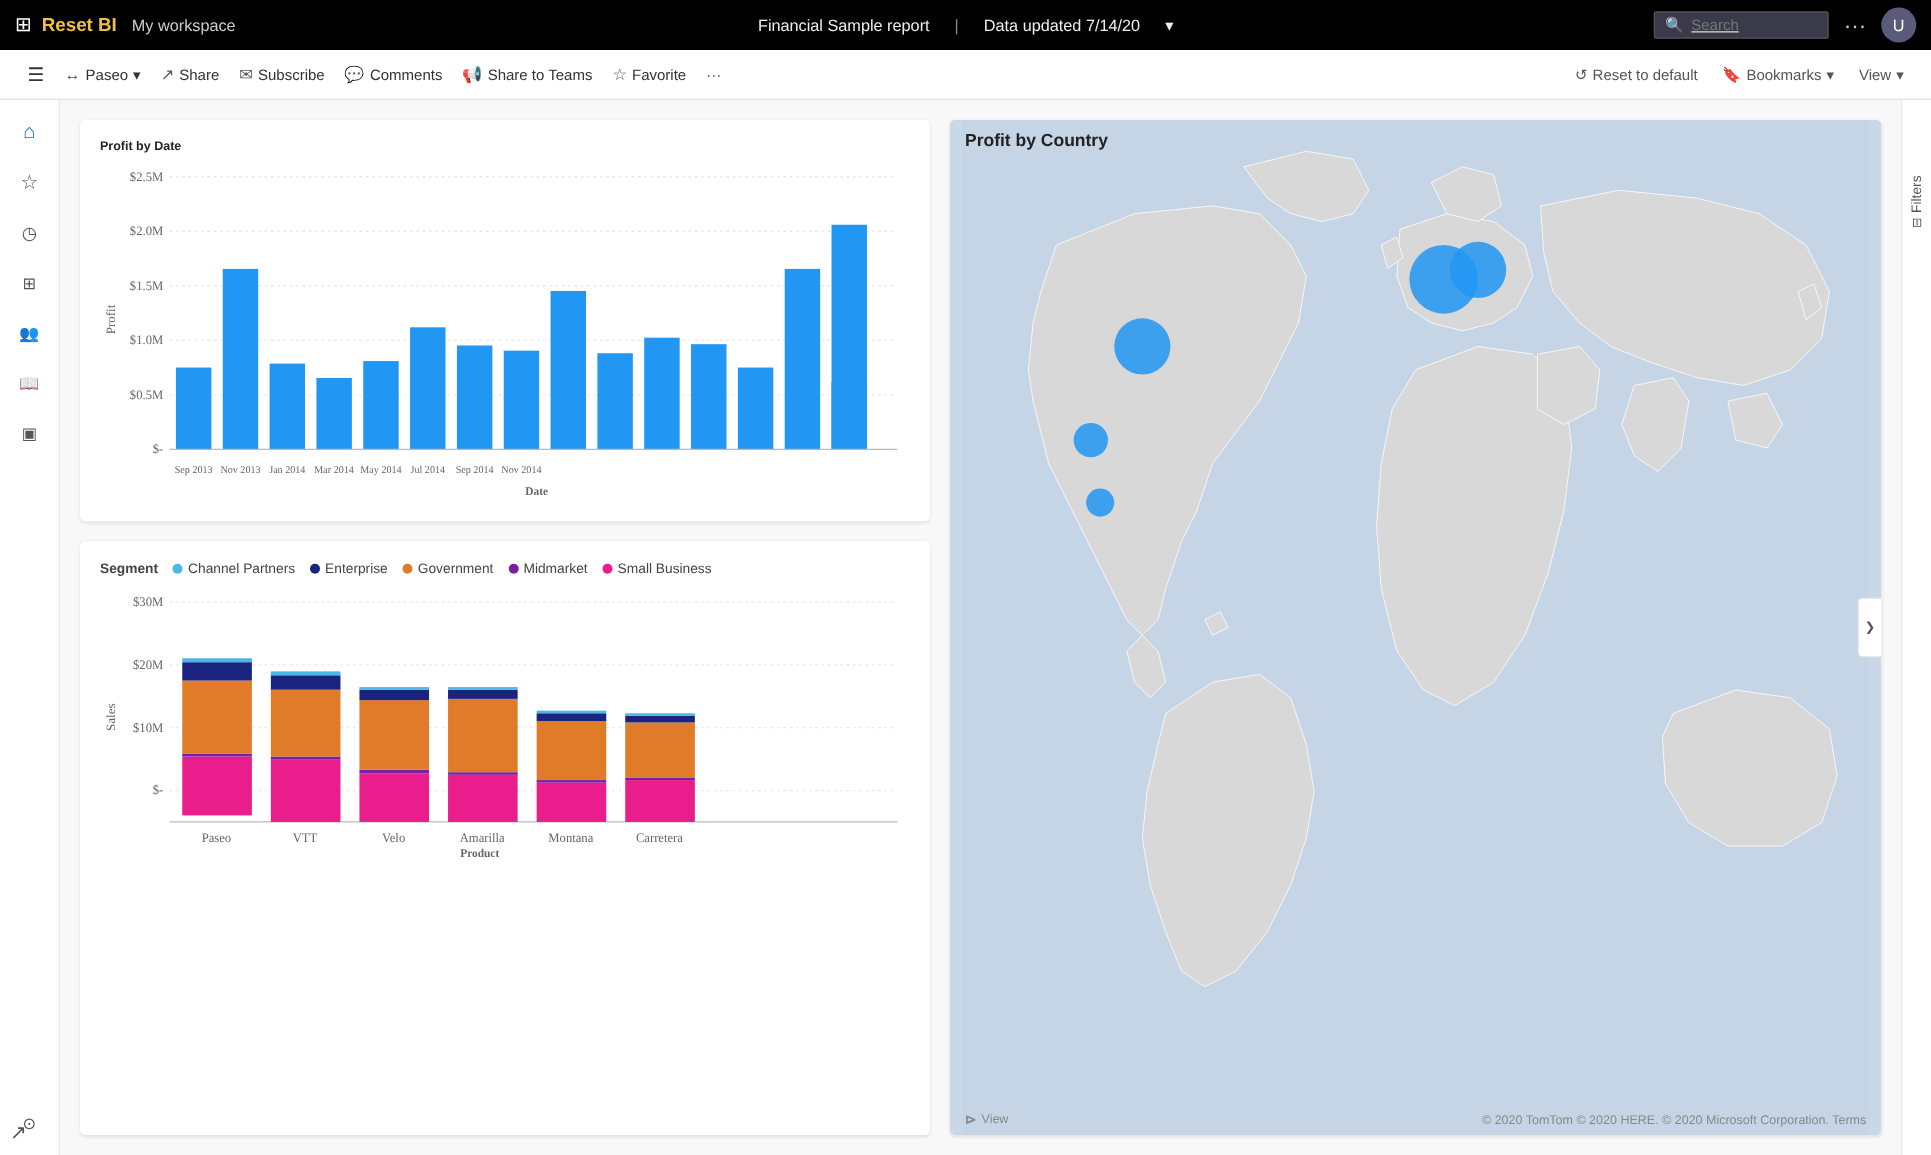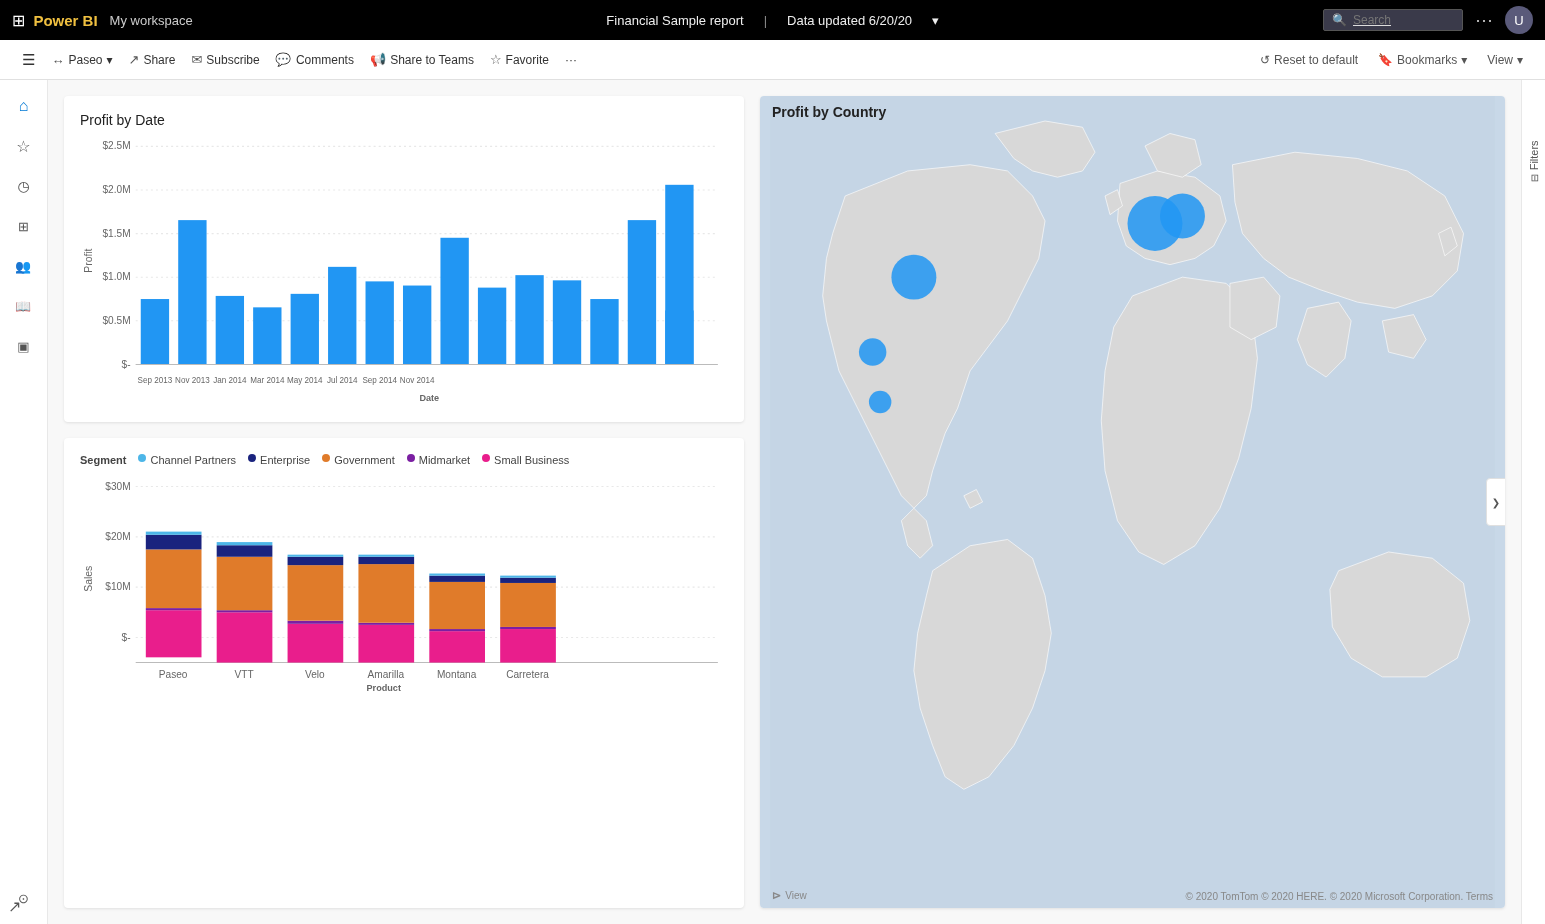--- a/index.html
+++ b/index.html
@@ -112,45 +112,46 @@
     }
 
     
     .chart-panel {
       background: white;
       border-radius: 4px;
       box-shadow: 0 1px 3px rgba(0,0,0,0.1);
       padding: 16px;
     }
     .chart-title {
-      font-size: 14px;
-      font-weight: 400;
+      font-size: 10px;
+      font-weight: 700;
       color: #222;
       margin-bottom: 8px;
     }
 
     
     .bar-chart-container {
       position: relative;
       height: 270px;
       margin-top: 8px;
+      font-family: Liberation Serif, serif;
     }
     .bar-chart-svg { width: 100%; height: 100%; }
 
     
     .legend {
       display: flex;
       align-items: center;
       gap: 12px;
       flex-wrap: wrap;
       font-size: 11px;
       color: #444;
       margin-bottom: 6px;
     }
-    .legend-item { display: flex; align-items: flex-start; gap: 4px; }
+    .legend-item { display: flex; align-items: center; gap: 4px; }
     .legend-dot { width: 8px; height: 8px; border-radius: 50%; }
 
     
     .right-sidebar {
       width: 24px;
       background: white;
       border-left: 1px solid #e8e8e8;
       display: flex;
       flex-direction: column;
       align-items: center;
@@ -228,27 +229,27 @@
       fill: #666;
     }
     .grid-line { stroke: #e8e8e8; stroke-width: 1; stroke-dasharray: 2,3; }
   </style>
 </head>
 <body>
 
 <div class="top-bar">
   <div class="top-bar-logo">
     <span class="grid-icon">⊞</span>
-    <span class="brand">Power BI</span>
+    <span class="brand">Reset BI</span>
   </div>
   <span class="workspace-label">My workspace</span>
   <div class="report-title">
     <span>Financial Sample report</span>
     <span class="sep">|</span>
-    <span>Data updated 6/20/20</span>
+    <span>Data updated 7/14/20</span>
     <span>▾</span>
   </div>
   <div class="top-bar-right">
     <div class="search-box">
       <span style="color:#aaa;font-size:12px;">🔍</span>
       <input type="text" placeholder="Search" style="">
     </div>
     <span class="more-btn">···</span>
     <div class="avatar">U</div>
   </div>

